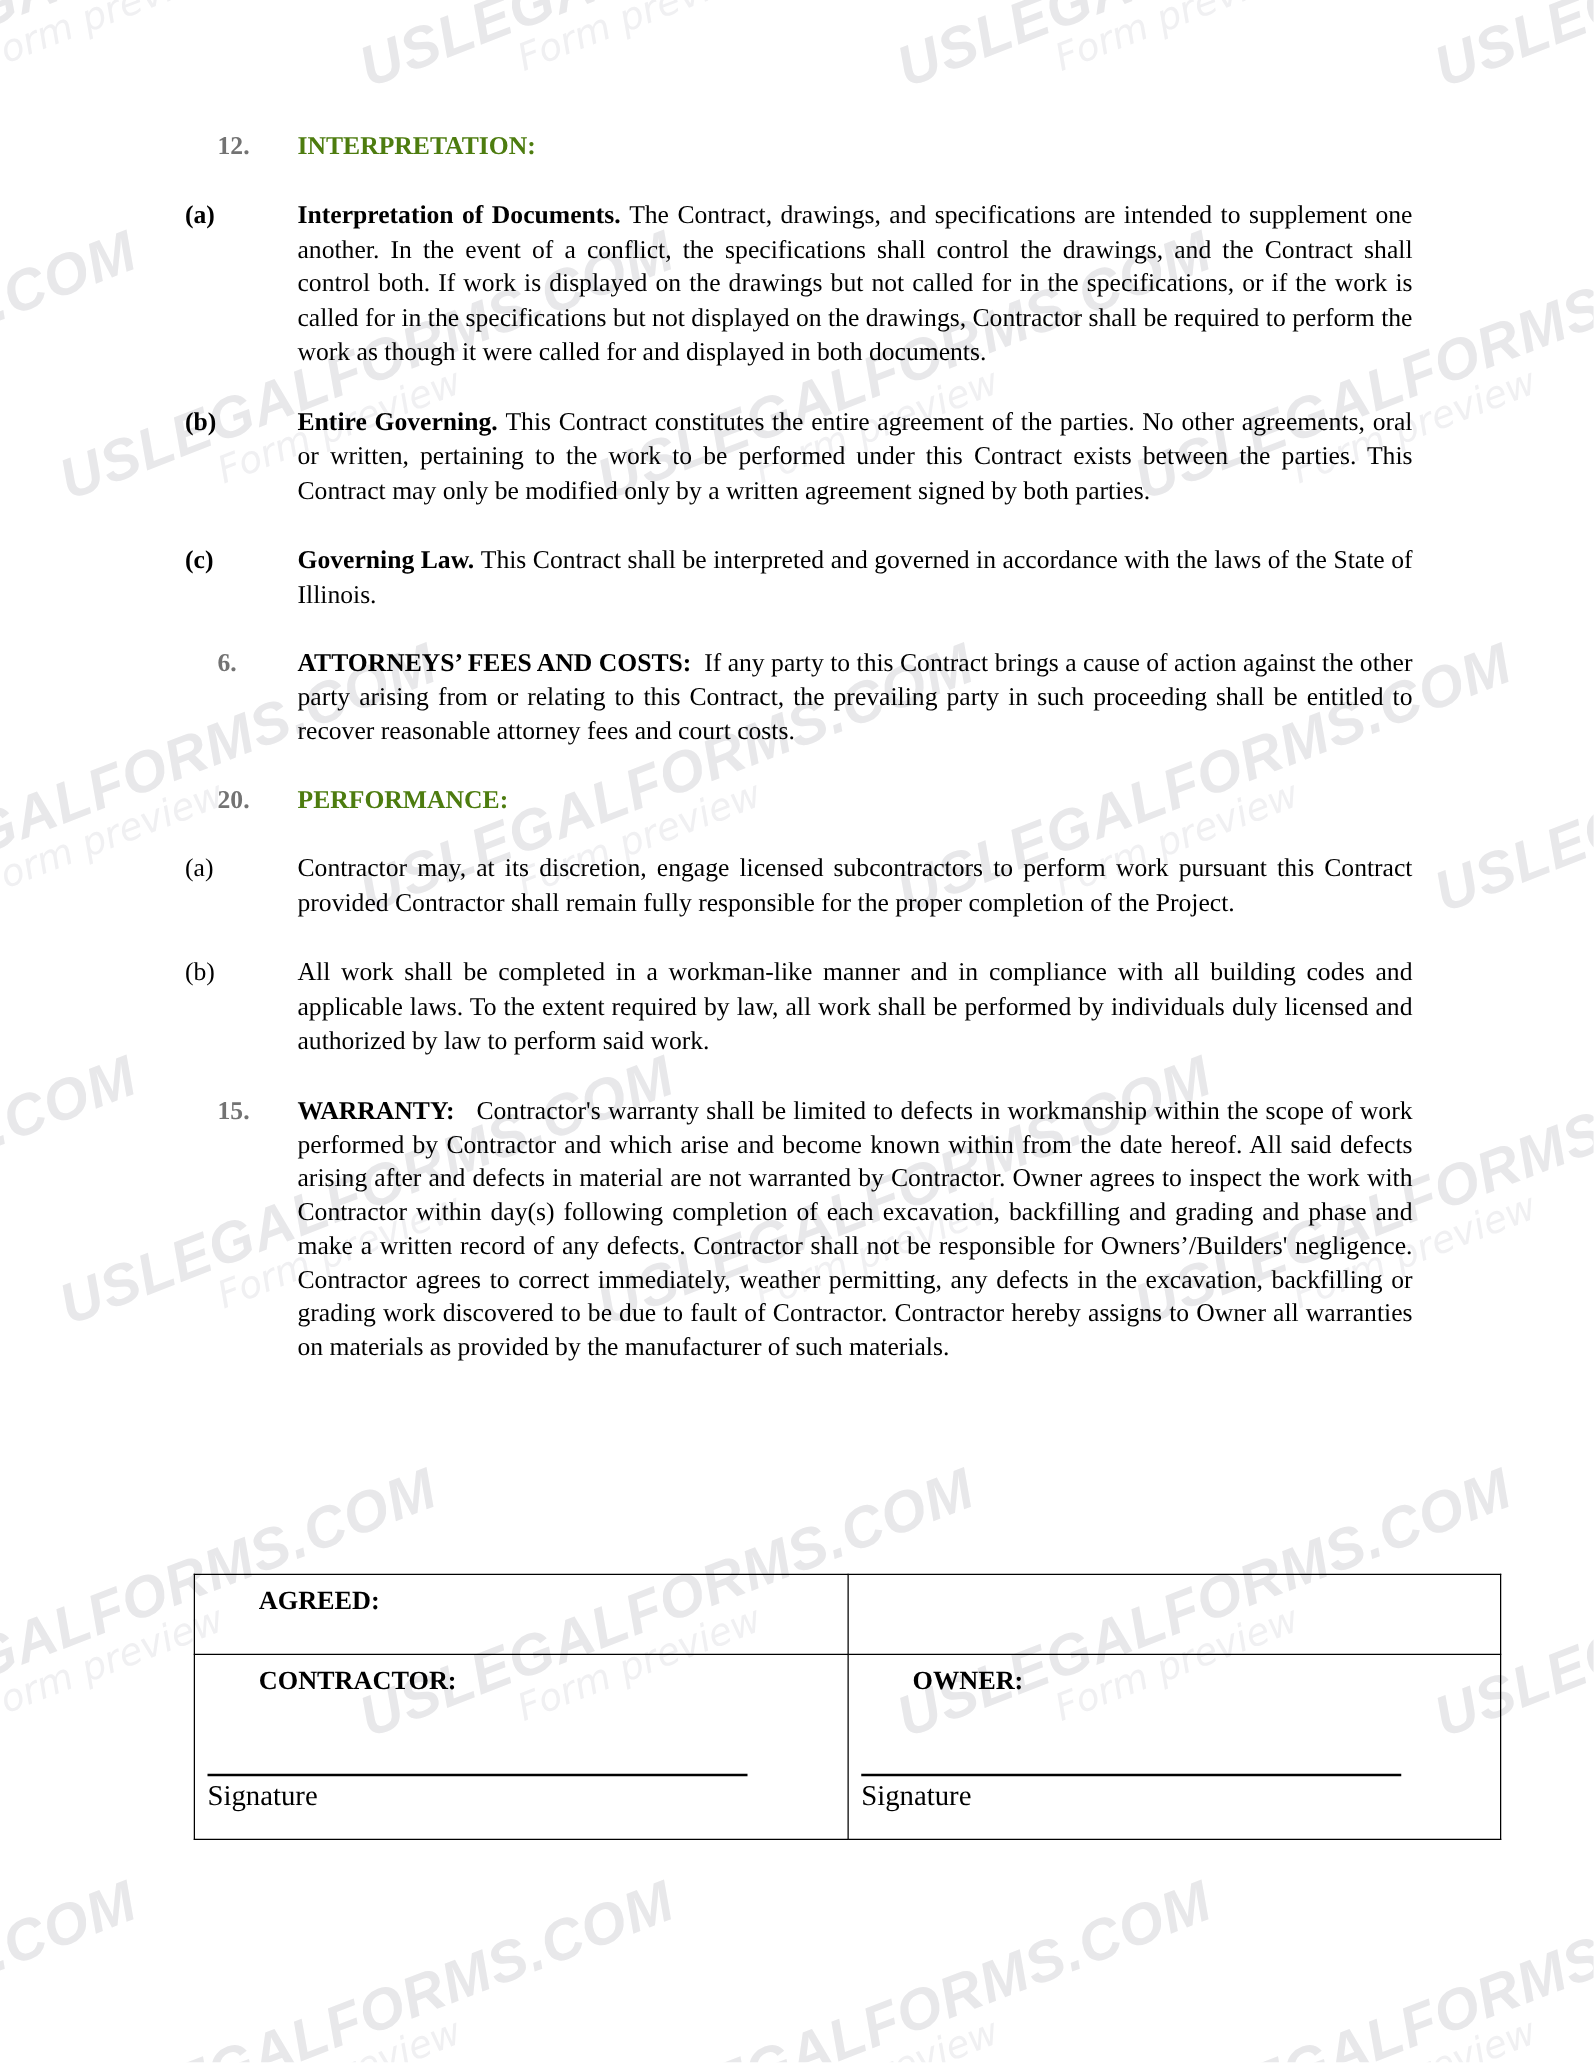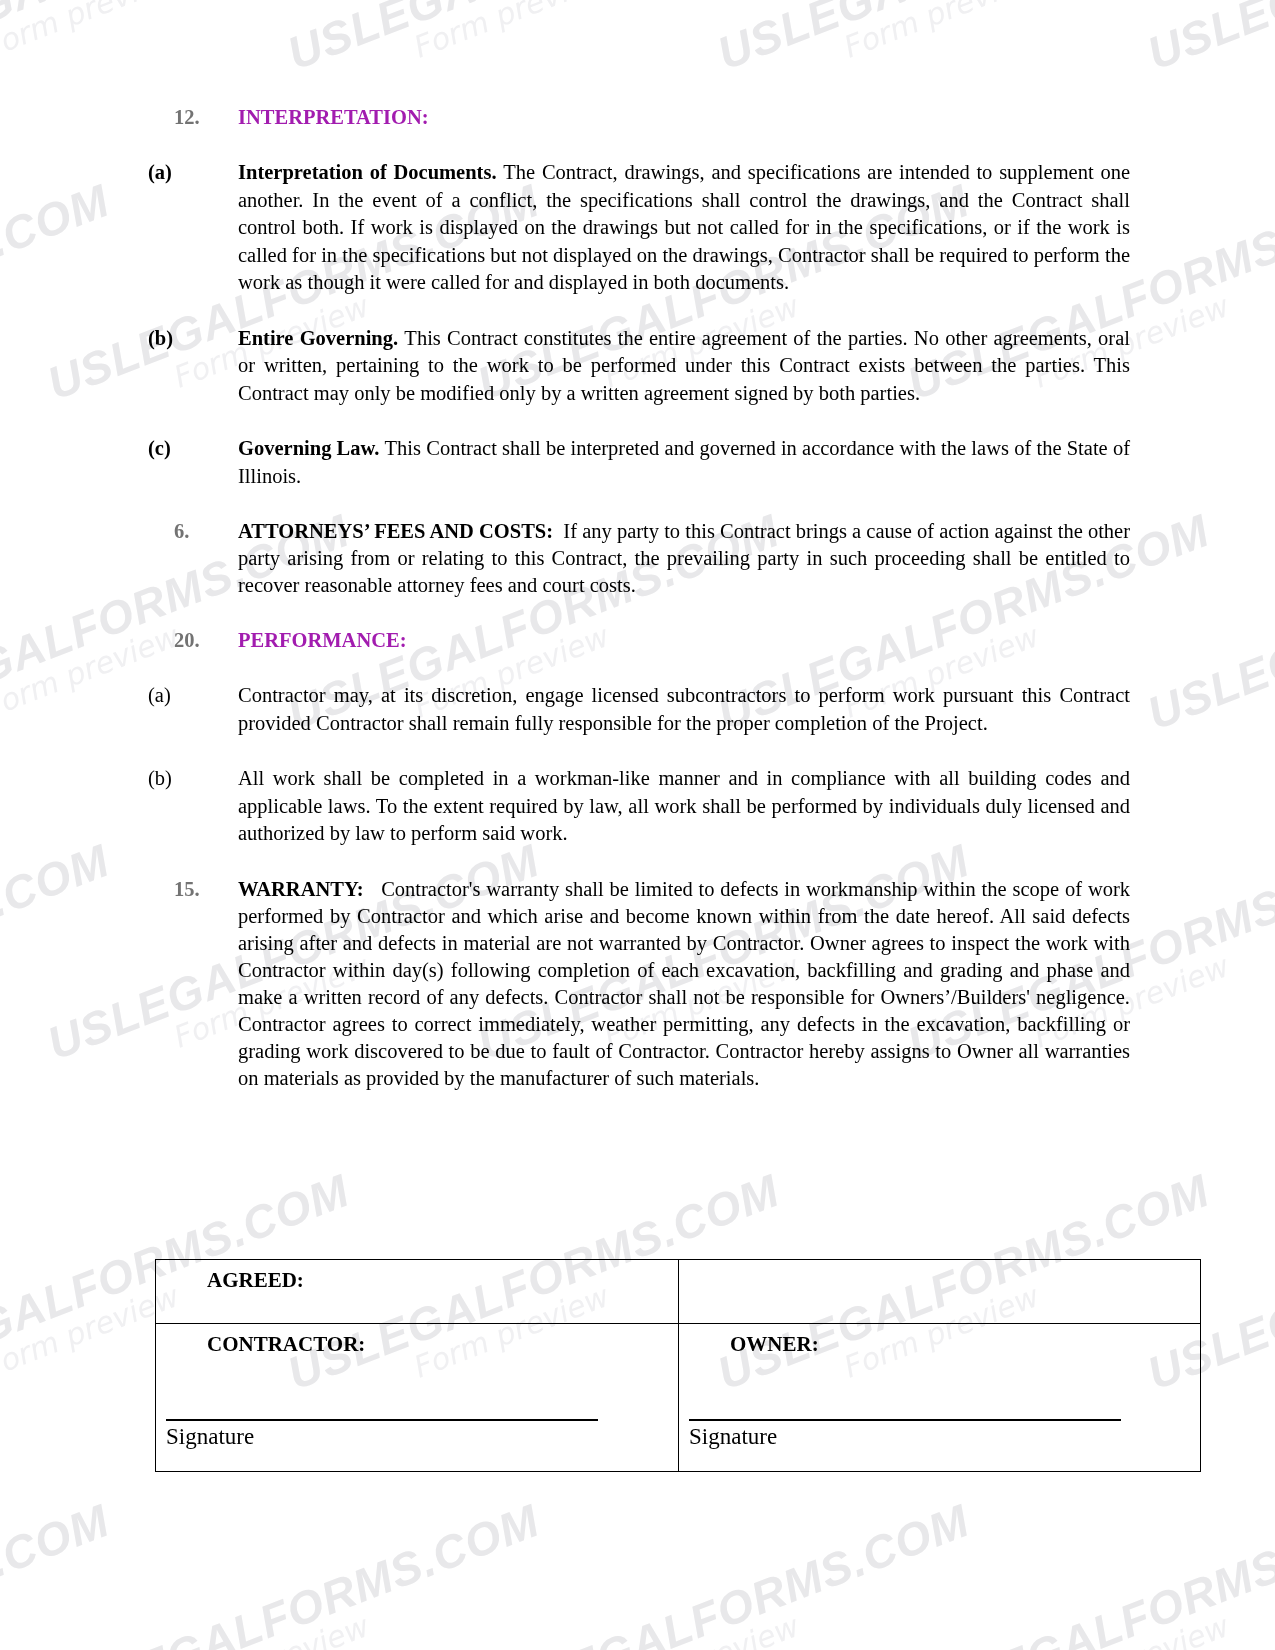--- a/index.html
+++ b/index.html
@@ -82,21 +82,21 @@
     top: 0;
     font-weight: bold;
     font-size: 20.5px;
     line-height: 27px;
     color: #737373;
   }
   .clause-heading {
     font-weight: bold;
     font-size: 20.5px;
     line-height: 27px;
-    color: #a21caf;
+    color: #4d7c0f;
   }
   .clause-inline {
     font-size: 20.5px;
     line-height: 27px;
     color: #000000;
     text-align: justify;
     margin: 0;
   }
   .clause-inline .lead {
     font-weight: bold;

